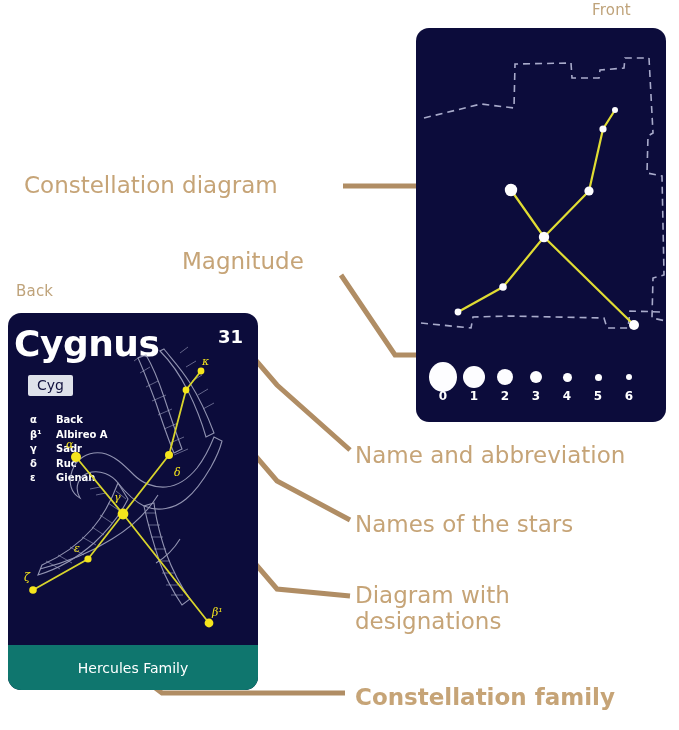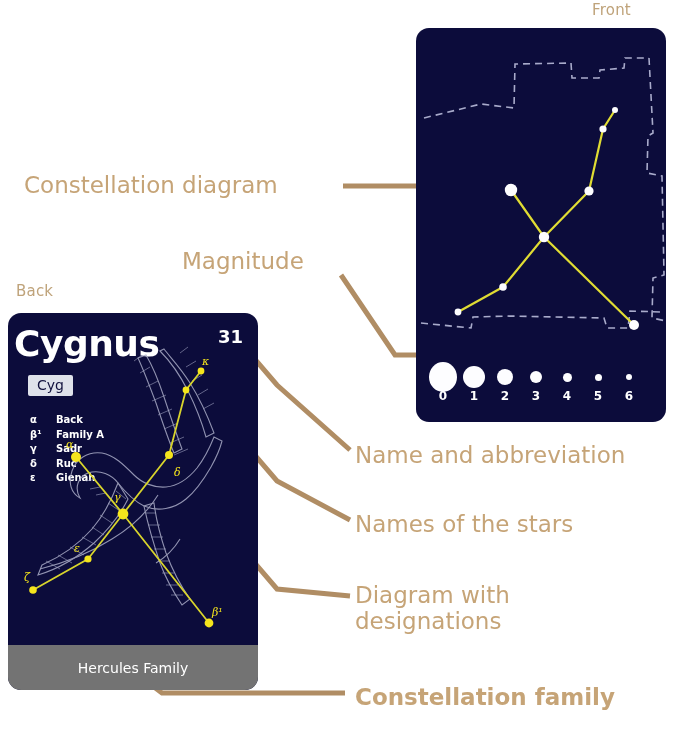--- a/index.html
+++ b/index.html
@@ -84,21 +84,21 @@
     font-family:"DejaVu Sans", sans-serif;
     font-size:10px;
     line-height:14.5px;
   }
   #star-list .row{display:flex;}
   #star-list .gk{width:26px;font-weight:bold;}
   #star-list .nm{font-weight:bold;}
 
   #family-banner{
     position:absolute;left:0;bottom:0;width:250px;height:45px;
-    background:#737373;
+    background:#0f766e;
     display:flex;align-items:center;justify-content:center;
     color:#ffffff;
     font-family:"DejaVu Sans", sans-serif;
     font-size:14px;
   }
 
   
   #magnitude-scale{
     position:absolute;left:0;bottom:8px;width:250px;height:52px;
   }
@@ -238,21 +238,21 @@
     <div id="back-number">31</div>
     <div id="back-abbr">Cyg</div>
 
     <div id="star-list">
         <div class="row">
           <span class="gk">α</span>
           <span class="nm">Back</span>
         </div>
         <div class="row">
           <span class="gk">β¹</span>
-          <span class="nm">Family A</span>
+          <span class="nm">Albireo A</span>
         </div>
         <div class="row">
           <span class="gk">γ</span>
           <span class="nm">Sadr</span>
         </div>
         <div class="row">
           <span class="gk">δ</span>
           <span class="nm">Ruc</span>
         </div>
         <div class="row">

